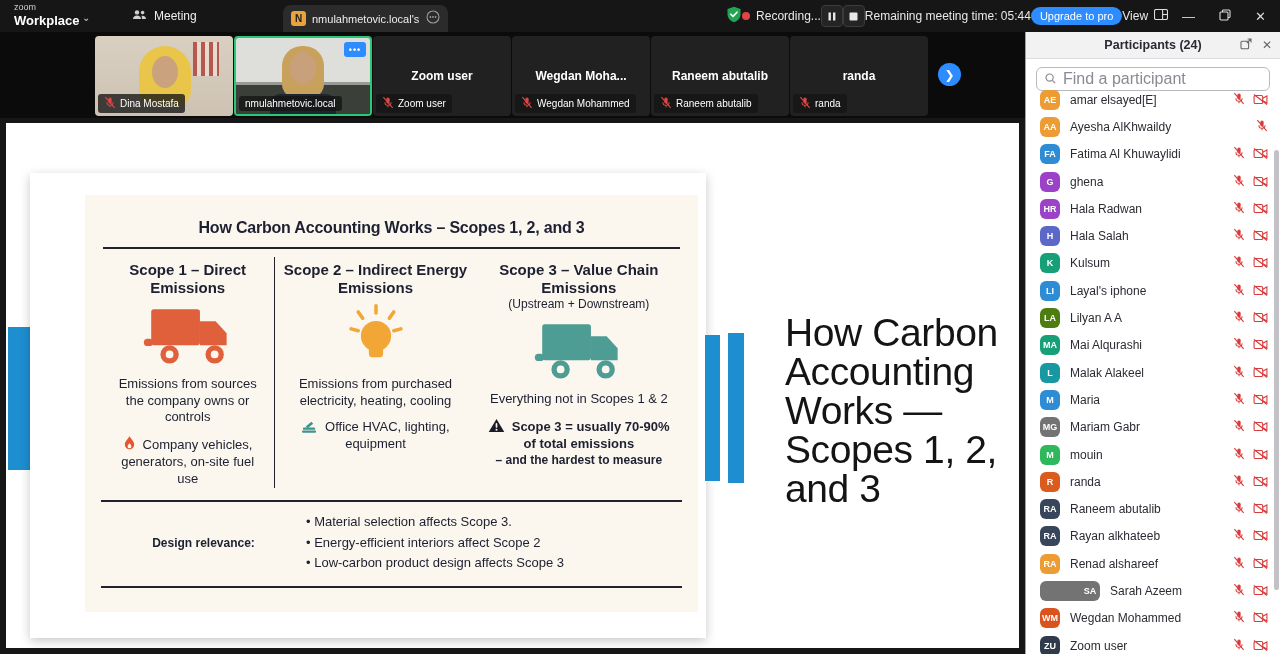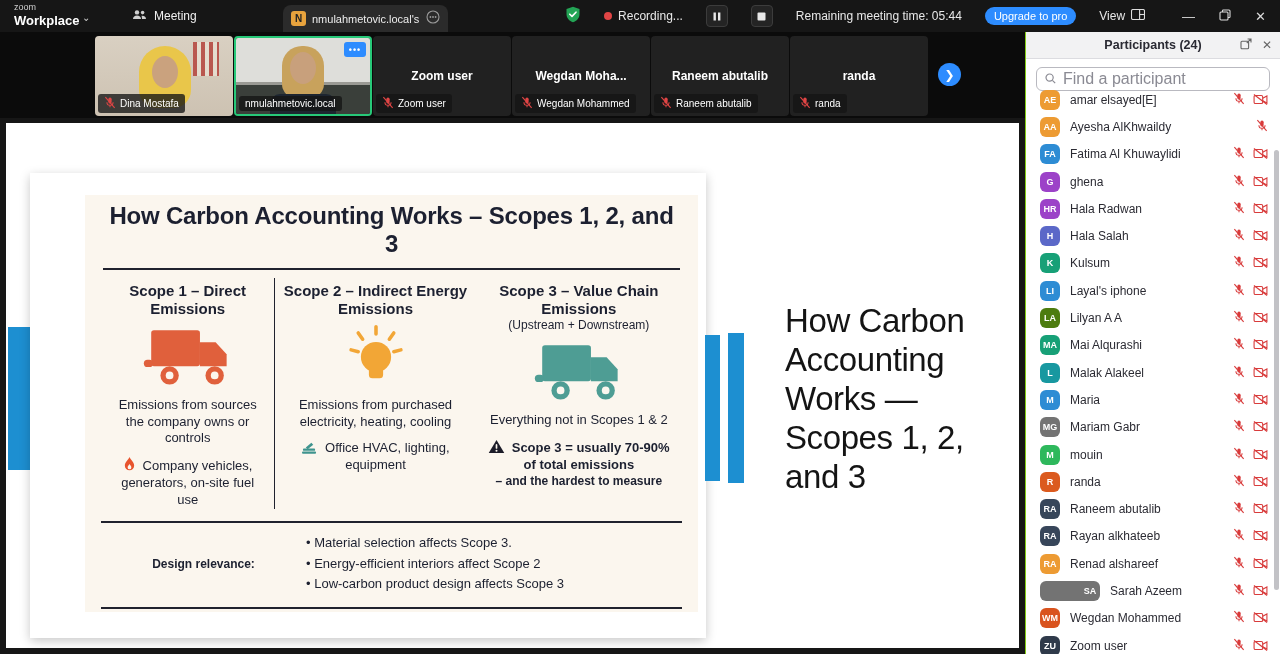--- a/index.html
+++ b/index.html
@@ -11,21 +11,21 @@
   .brand{position:absolute;left:14px;top:3px;line-height:1;}
   .brand .b1{font-size:9px;color:#cfcfcf;}
   .brand .b2{font-size:13px;font-weight:bold;color:#fff;margin-top:2px;}
   .brand-chevron{position:absolute;left:82px;top:12px;color:#cfcfcf;font-size:10px;}
   .tab-meeting{position:absolute;left:132px;top:0;height:32px;display:flex;align-items:center;gap:7px;font-size:12px;color:#f0f0f0;}
   .tab-screen{position:absolute;left:283px;top:5px;width:165px;height:27px;background:#2b2b2b;border-radius:8px 8px 0 0;
     display:flex;align-items:center;gap:6px;padding:0 8px;box-sizing:border-box;}
   .nbadge{width:15px;height:15px;border-radius:3px;background:#E8A33D;color:#222;font-size:10px;font-weight:bold;
     display:flex;align-items:center;justify-content:center;flex:0 0 auto;}
   .tab-screen .tlabel{font-size:11px;color:#ededed;white-space:nowrap;overflow:hidden;flex:1;}
-  .tb-right{position:absolute;right:0;top:0;height:32px;display:flex;align-items:center;gap:23px;padding-right:14px;font-size:12px;}
+  .tb-right{position:absolute;right:0;top:0;height:32px;display:flex;align-items:center;gap:0;padding-right:14px;font-size:12px;}
   .recdot{width:8px;height:8px;border-radius:50%;background:#e04545;}
   .ctrlbtn{width:20px;height:20px;border-radius:4px;background:#242424;border:1px solid #3c3c3c;display:flex;align-items:center;justify-content:center;}
   .upgrade{background:#2D8CFF;color:#fff;font-size:11px;border-radius:10px;padding:3px 9px;white-space:nowrap;}
   .viewgrp{display:flex;align-items:center;gap:6px;}
   .winctl{display:flex;align-items:center;gap:24px;margin-left:14px;color:#ddd;font-size:13px;}
   .rem{white-space:nowrap;text-align:right;}
 
   
   .video-strip{position:absolute;left:0;top:32px;width:1025px;height:86px;background:#0b0b0b;}
   .tiles{position:absolute;left:95px;top:4px;display:flex;gap:1px;}
@@ -50,41 +50,41 @@
     color:#fff;display:flex;align-items:center;justify-content:center;font-size:12px;font-weight:bold;}
 
   
   .share-wrap{position:absolute;left:0;top:118px;width:1025px;height:536px;background:#161616;box-sizing:border-box;}
   .canvas{position:absolute;left:6px;top:5px;width:1013px;height:525px;background:#ffffff;overflow:hidden;}
   .left-bar{position:absolute;left:2px;top:204px;width:22px;height:143px;}
   .slide-card{position:absolute;left:24px;top:50px;width:676px;height:465px;background:#fff;
     box-shadow:0 3px 10px rgba(0,0,0,.22);}
   .infographic{position:absolute;left:55px;top:22px;right:8px;bottom:26px;background:#fbf6ee;
     padding:0 16px;box-sizing:border-box;color:#1c2030;}
-  .sl-title{margin-top:7px;text-align:center;font-size:24px;font-weight:bold;letter-spacing:-0.2px;}
+  .sl-title{margin-top:24px;text-align:center;font-size:16px;font-weight:bold;letter-spacing:-0.2px;}
   .sl-rule{border:none;border-top:2.5px solid #20222e;margin:10px 2px 0 2px;}
   .cols{display:flex;margin-top:8px;}
   .col{box-sizing:border-box;padding:0 8px;text-align:center;}
   .col1{width:30%;border-right:1.6px solid #20222e;}
   .col2{width:34.5%;}
   .col3{width:35.5%;}
   .col-h{font-size:15px;font-weight:bold;line-height:1.18;margin-top:4px;}
   .col-sub{font-size:12px;margin-top:1px;}
   .col-icon{display:flex;justify-content:center;align-items:center;margin-top:8px;height:64px;}
   .col-body{font-size:13px;line-height:1.25;margin-top:8px;}
   .col-note{font-size:13px;line-height:1.3;margin-top:10px;}
   .col-note svg{vertical-align:-2px;margin-right:3px;}
   .col3 .col-note{font-weight:bold;}
   .note2{font-size:12px;font-weight:bold;margin-top:1px;}
   .design{display:flex;margin-top:12px;border-top:2.5px solid #20222e;border-bottom:2.5px solid #20222e;
     padding:10px 0 12px 0;}
   .design-label{width:205px;text-align:center;font-size:12px;font-weight:bold;align-self:center;}
   .design-bullets{flex:1;font-size:13px;line-height:1.6;}
   .design-bullets div::before{content:"•  ";}
-  .side-heading{position:absolute;left:779px;top:178px;font-size:33px;line-height:39px;font-weight:500;
+  .side-heading{position:absolute;left:779px;top:190px;font-size:39px;line-height:39px;font-weight:500;
     color:#141414;white-space:pre-line;letter-spacing:-0.4px;}
   .blue-bar-a{position:absolute;left:699px;top:212px;width:15px;height:146px;}
   .blue-bar-b{position:absolute;left:722px;top:210px;width:16px;height:150px;}
 
   
   .panel{position:absolute;left:1025px;top:32px;width:255px;height:622px;background:#fff;border-left:1px solid #84cc16;box-sizing:border-box;}
   .panel-header{height:26px;background:#f2f2f3;border-bottom:1px solid #dcdce0;display:flex;align-items:center;position:relative;}
   .panel-title{flex:1;text-align:center;font-size:12.5px;font-weight:bold;color:#2a2a33;}
   .panel-hicons{position:absolute;right:8px;top:0;height:26px;display:flex;align-items:center;gap:10px;color:#555;}
   .searchbox{margin:8px 10px 4px 10px;height:22px;border:1px solid #b9b9c0;border-radius:6px;background:#fff;

